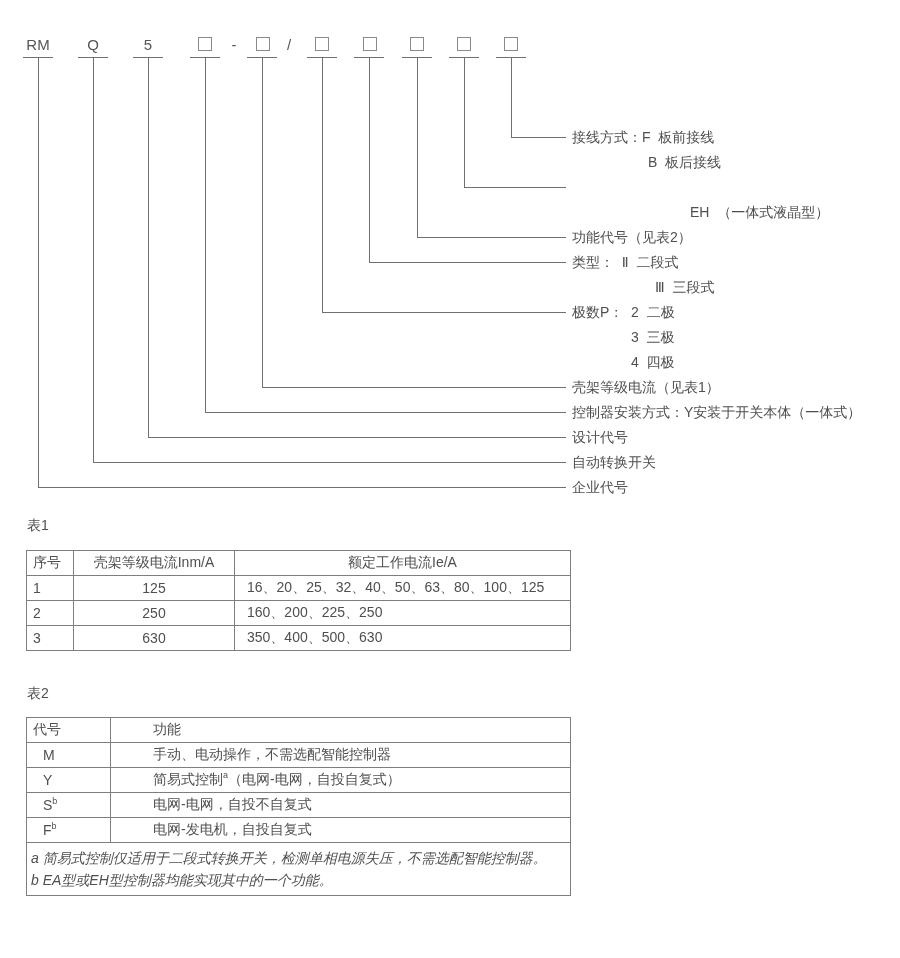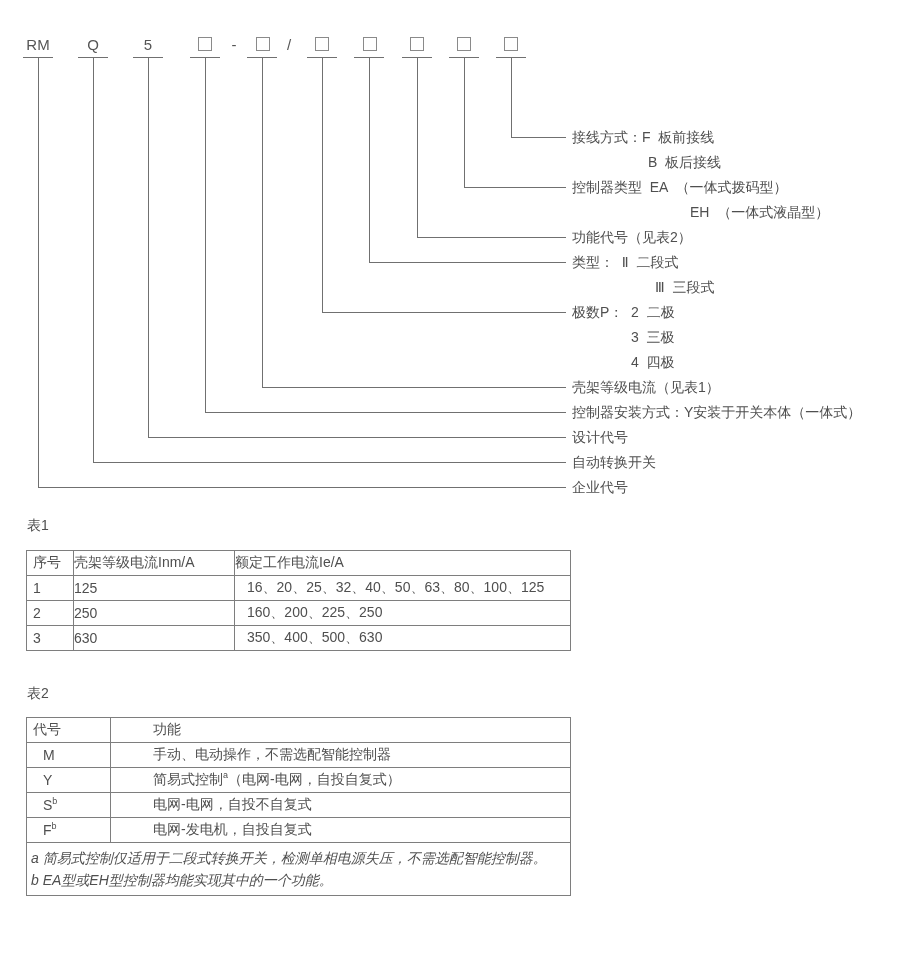--- a/index.html
+++ b/index.html
@@ -41,21 +41,21 @@
   }
   table.dt{
     position:absolute;left:26px;width:545px;
     border-collapse:collapse;table-layout:fixed;
     font-size:14px;color:#4f4f4f;
   }
   table.dt td{
     border:1px solid #7e7e7e;height:24px;
     padding:0 0 0 6px;overflow:hidden;white-space:nowrap;
   }
-  table.dt td.c{text-align:left;padding:0;}
+  table.dt td.c{text-align:center;padding:0;}
   #table1 col.col1{width:47px;}
   #table1 col.col2{width:161px;}
   #table2 col.col1{width:84px;}
   #table2 td.code{padding-left:16px;}
   #table2 td.func{padding-left:42px;}
   #table2 td.fnote{padding:4px 0 4px 4px;white-space:normal;}
   .fnline{line-height:22px;white-space:pre;font-style:italic;}
   sup{font-size:9px;vertical-align:super;line-height:0;}
 </style>
 </head>
@@ -96,21 +96,20 @@
     <span class="conn" style="left:369px;width:196px;height:205px"></span>
     <span class="conn" style="left:322px;width:243px;height:255px"></span>
     <span class="conn" style="left:262px;width:303px;height:330px"></span>
     <span class="conn" style="left:205px;width:360px;height:355px"></span>
     <span class="conn" style="left:148px;width:417px;height:380px"></span>
     <span class="conn" style="left:93px;width:472px;height:405px"></span>
     <span class="conn" style="left:38px;width:527px;height:430px"></span>
 
     <div class="lbl" style="left:572px;top:126px">接线方式：F  板前接线</div>
     <div class="lbl" style="left:648px;top:151px">B  板后接线</div>
-    <div class="lbl" style="left:572px;top:176px">控制器类型  EA  （一体式拨码型）</div>
     <div class="lbl" style="left:690px;top:201px">EH  （一体式液晶型）</div>
     <div class="lbl" style="left:572px;top:226px">功能代号（见表2）</div>
     <div class="lbl" style="left:572px;top:251px">类型：  Ⅱ  二段式</div>
     <div class="lbl" style="left:655px;top:276px">Ⅲ  三段式</div>
     <div class="lbl" style="left:572px;top:301px">极数P：  2  二极</div>
     <div class="lbl" style="left:631px;top:326px">3  三极</div>
     <div class="lbl" style="left:631px;top:351px">4  四极</div>
     <div class="lbl" style="left:572px;top:376px">壳架等级电流（见表1）</div>
     <div class="lbl" style="left:572px;top:401px">控制器安装方式：Y安装于开关本体（一体式）</div>
     <div class="lbl" style="left:572px;top:426px">设计代号</div>

